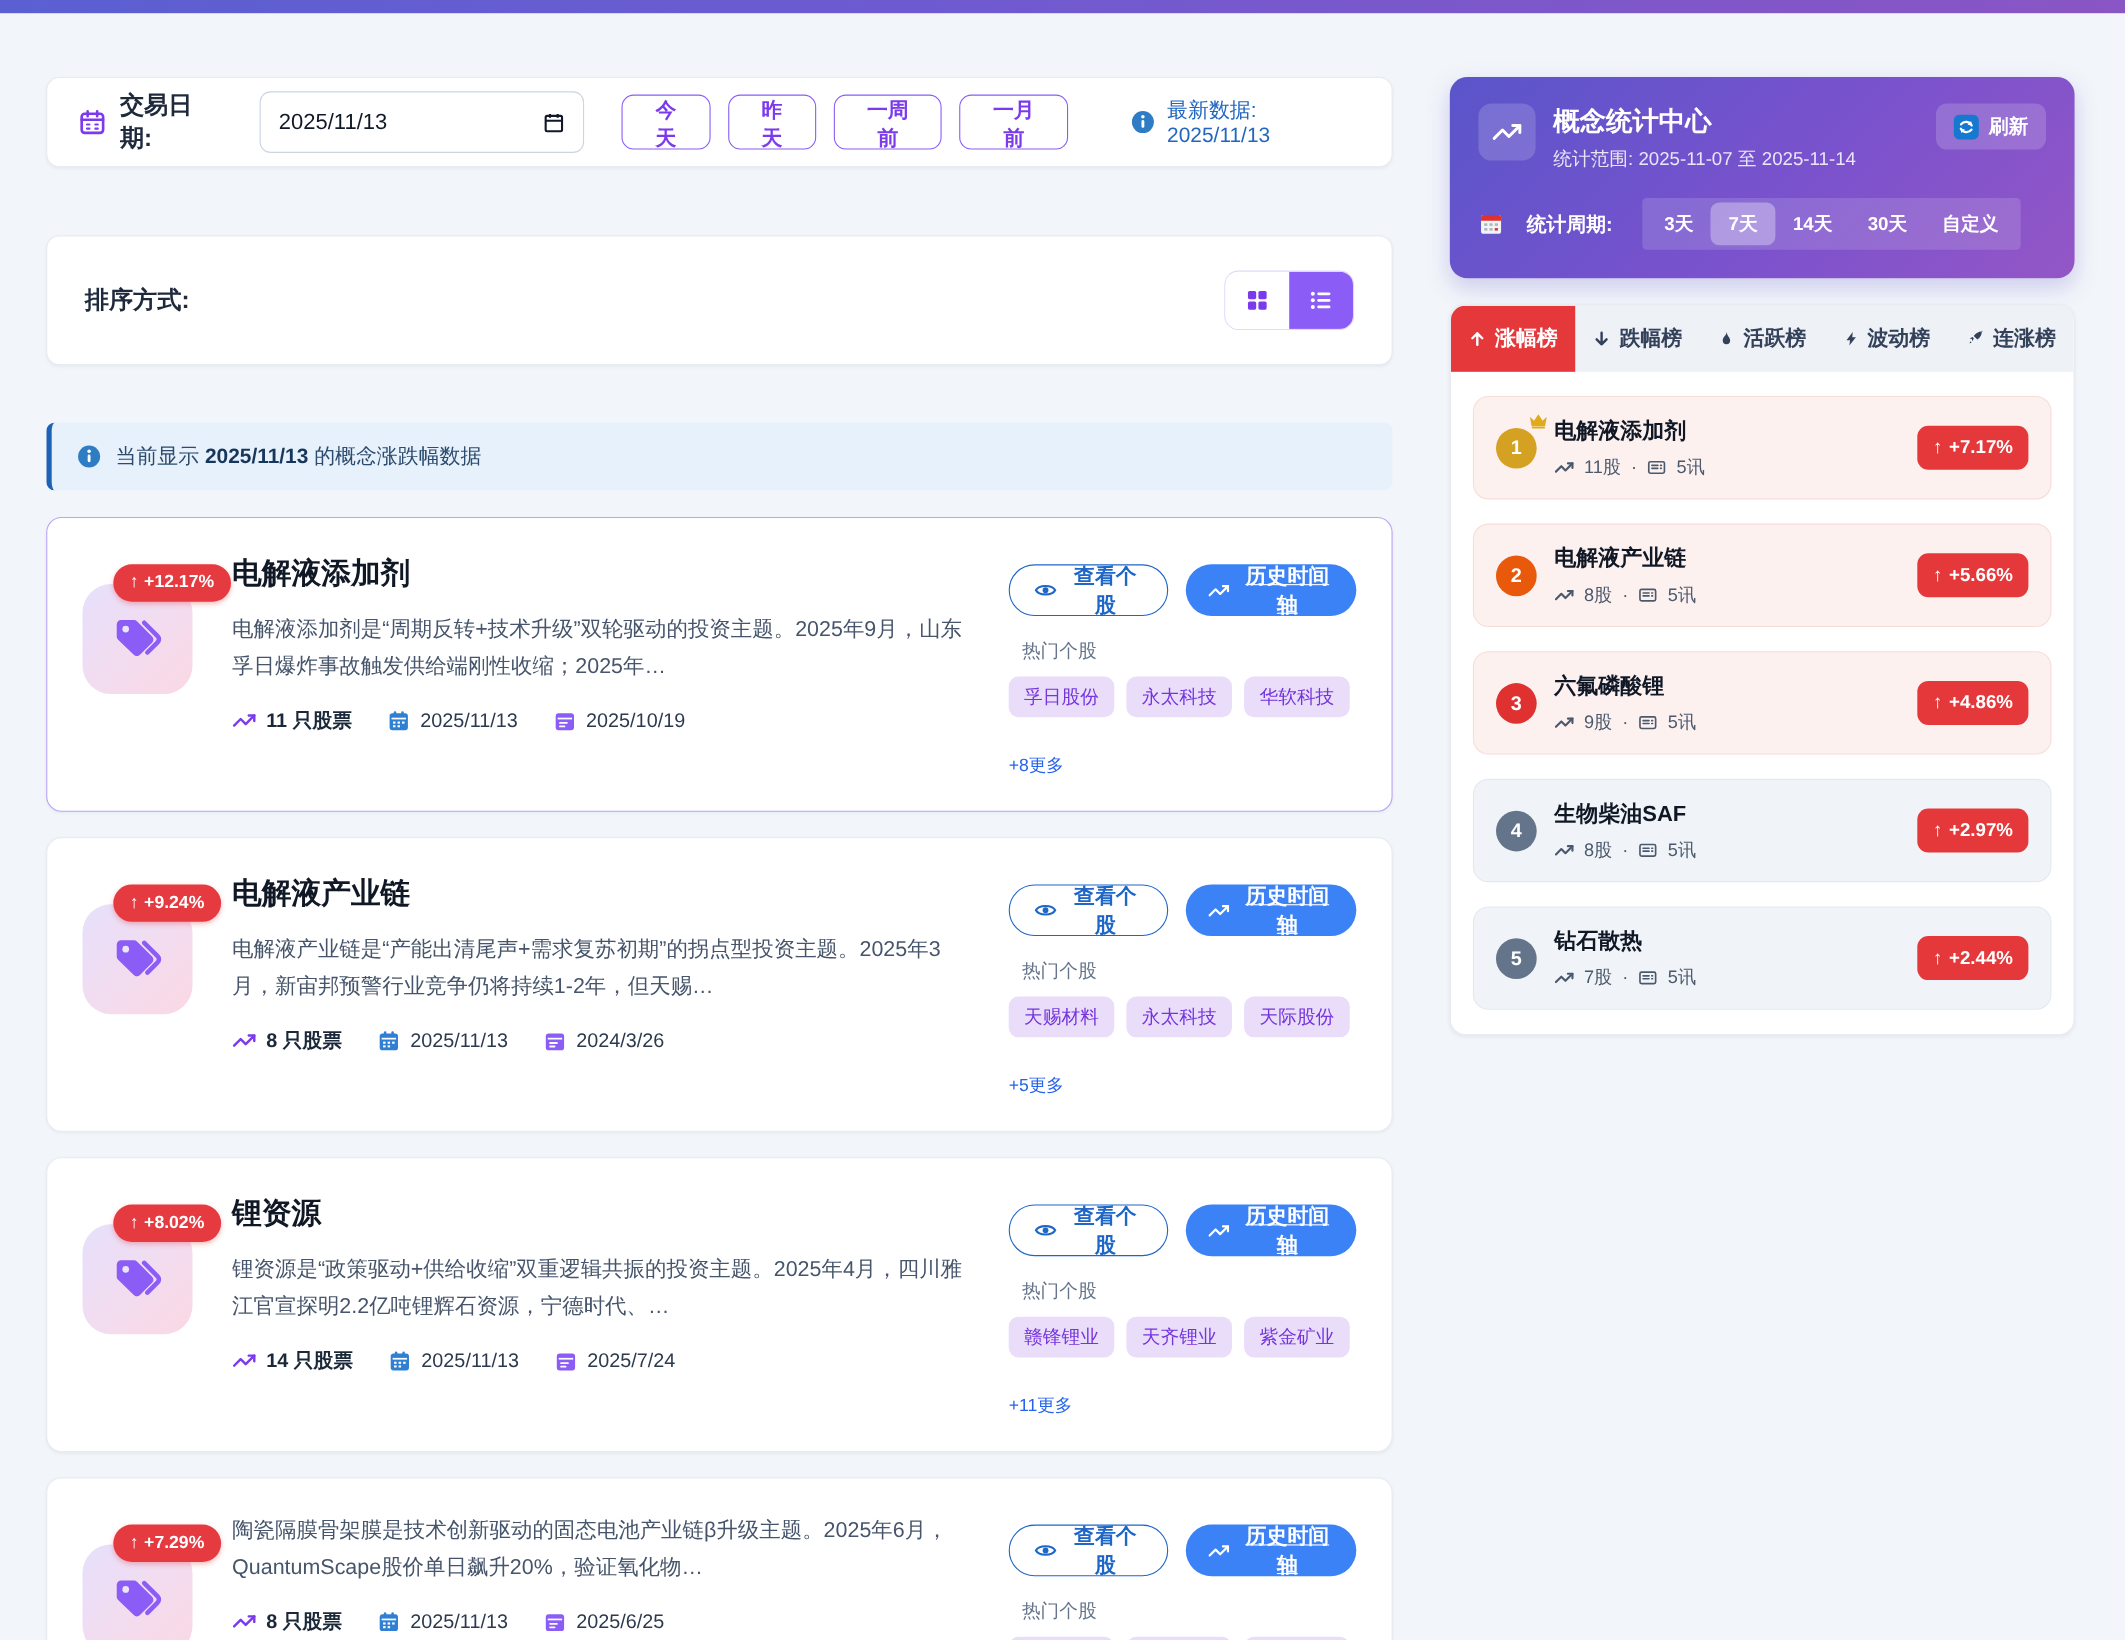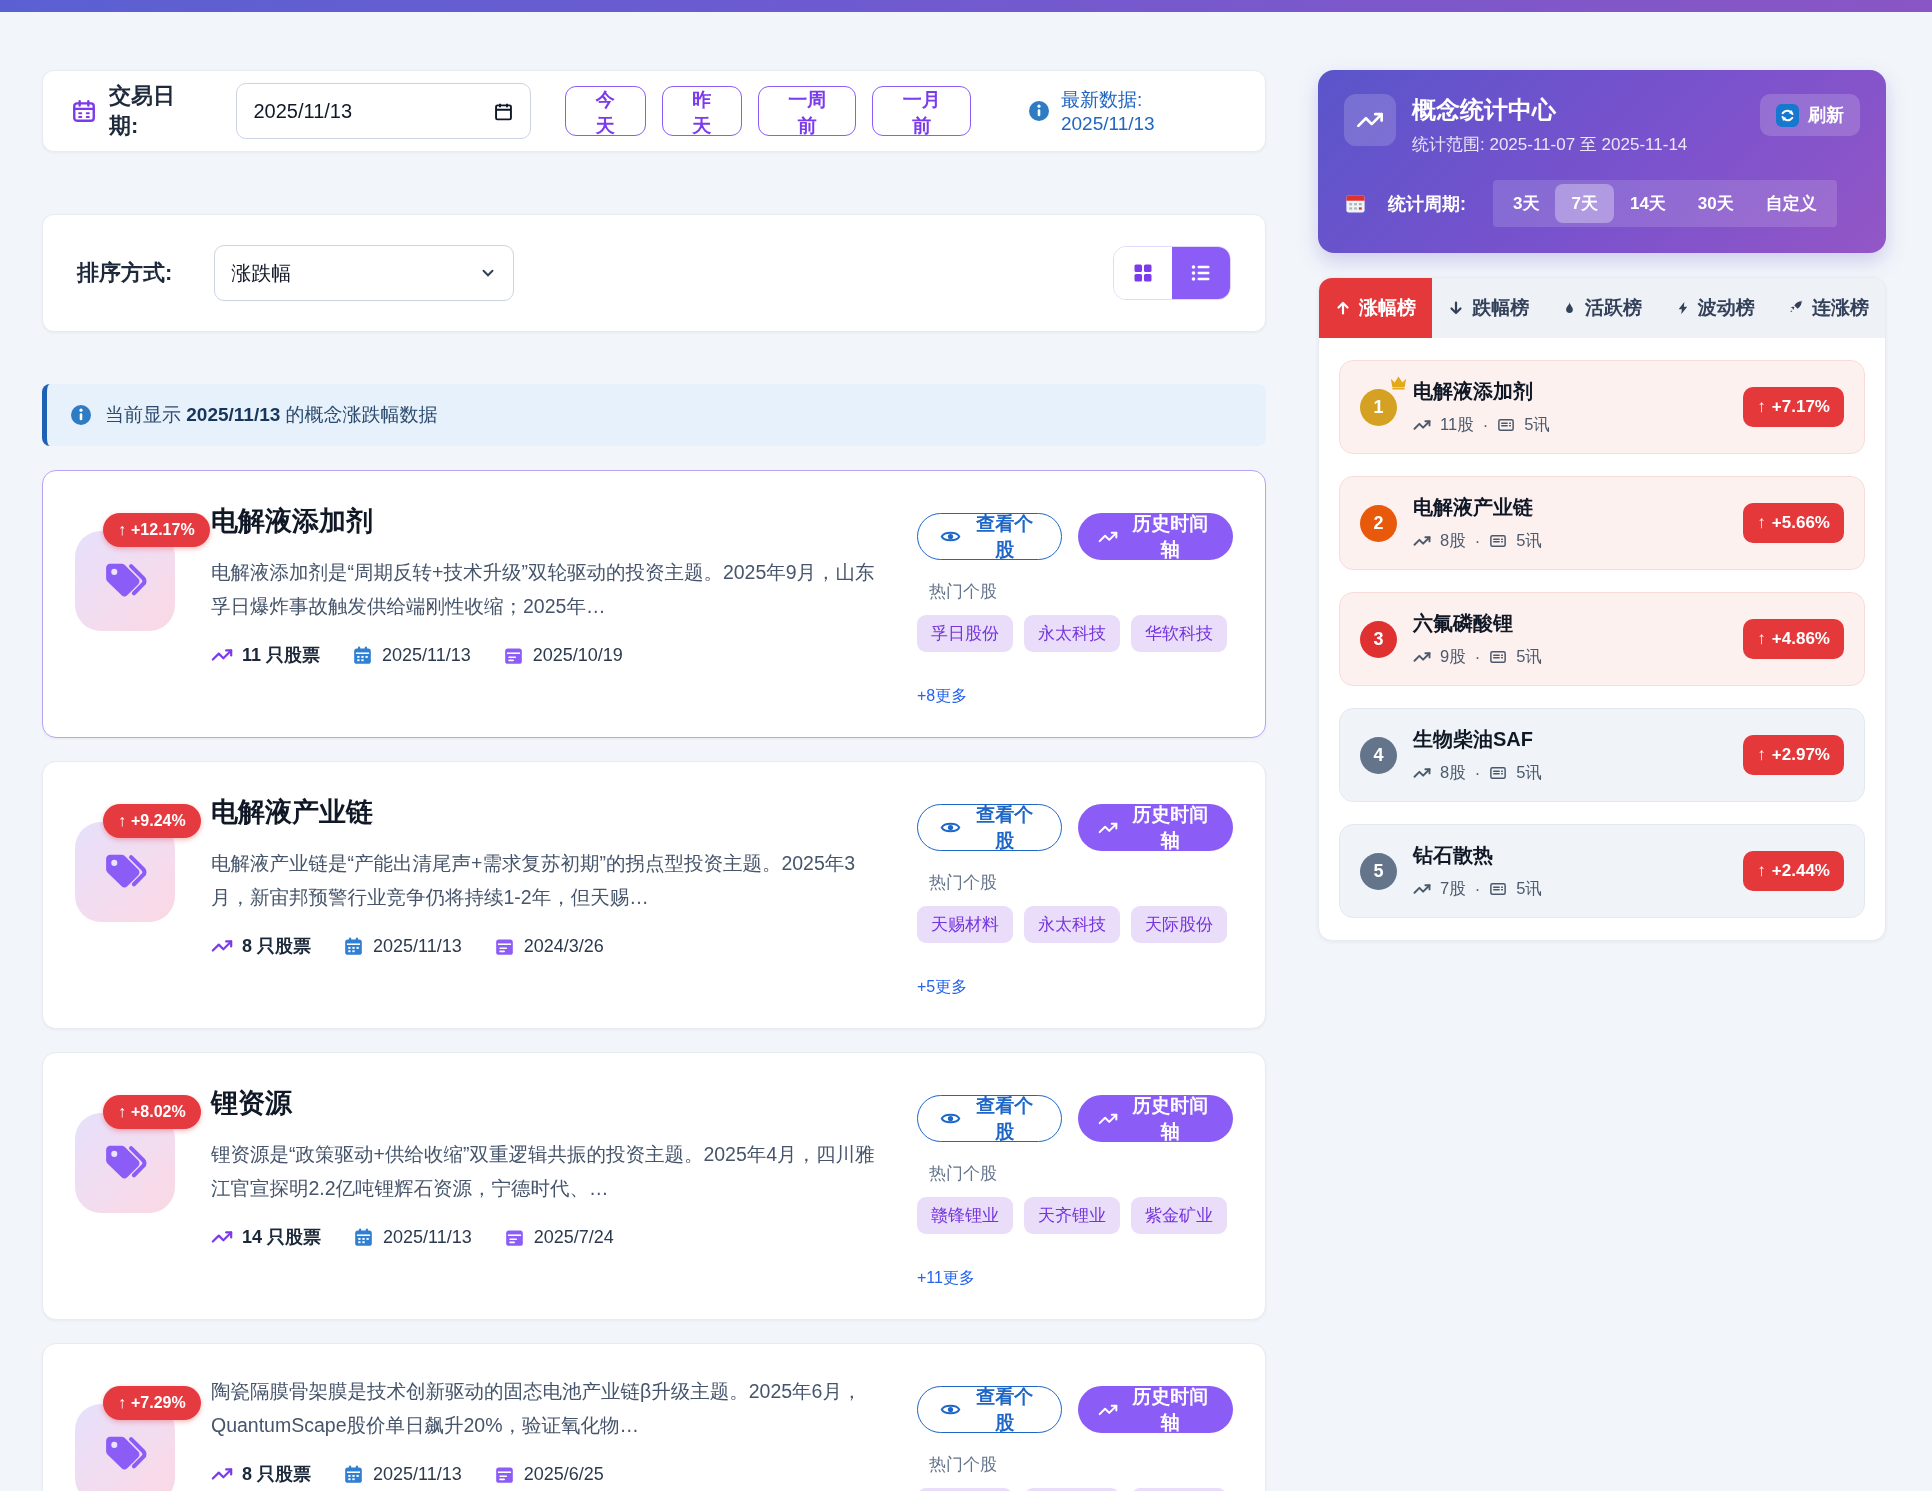--- a/index.html
+++ b/index.html
@@ -55,22 +55,22 @@
   .c-title { font-size:27px; font-weight:bold; color:#101826; margin:2px 0 16px; }
   .c-desc { font-size:19.5px; color:#46556b; line-height:1.75; margin-bottom:20px;
     display:-webkit-box; -webkit-line-clamp:2; -webkit-box-orient:vertical; overflow:hidden; }
   .c-stats { display:flex; align-items:center; gap:32px; }
   .c-stat { display:flex; align-items:center; gap:9px; font-size:18px; color:#2c3a4e; }
   .c-stat.strong { font-weight:bold; color:#1b2839; }
   .c-side { flex:0 0 316px; padding-top:12px; }
   .c-btnrow { display:flex; gap:16px; align-items:center; }
   .btn-view { height:47px; padding:0 22px; border-radius:999px; border:1.8px solid #1e66c7; background:#fff; color:#1e66c7;
     font-size:19px; font-weight:bold; font-family:inherit; display:flex; align-items:center; gap:10px; cursor:pointer; }
-  .btn-timeline { height:47px; padding:0 20px; border-radius:999px; border:none; background:#8b5cf6; color:#fff;
-    font-size:19px; font-weight:bold; font-family:inherit; display:flex; align-items:center; gap:10px; cursor:pointer; }
+  .btn-timeline { height:47px; padding:0 20px; border-radius:999px; border:none; background:#3b82f6; color:#fff;
+    font-size:19px; font-weight:bold; font-family:inherit; display:flex; align-items:center; gap:10px; cursor:pointer;text-decoration:underline; }
   .hot-label { margin:20px 12px 12px; font-size:17px; color:#64748b; }
   .tag-row { display:flex; align-items:center; gap:11px; flex-wrap:wrap; }
   .stock-tag { background:#e9ddfa; color:#7534dd; border-radius:9px; padding:7px 14px; font-size:17px; cursor:pointer; }
   .more-link { color:#2563eb; font-size:16px; cursor:pointer; white-space:nowrap;margin-top:23px; }
 
   
   .panel-header { border-radius:16px; padding:24px 26px 26px;
     background:linear-gradient(135deg,#5a55ca 0%,#7a52cd 55%,#9356c6 100%); color:#fff;
     box-shadow:0 8px 20px rgba(99,82,200,.25); }
   .ph-row1 { display:flex; align-items:flex-start; gap:16px; }
@@ -147,28 +147,20 @@
               <rect x="10.7" y="10.2" width="2.6" height="7" rx="1.3" fill="#fff"></rect>
               <circle cx="12" cy="7.2" r="1.6" fill="#fff"></circle>
             </svg>
         </span>
         <span>最新数据: 2025/11/13</span>
       </div>
     </section>
 
     <section class="card sort-card">
       <span class="sort-label">排序方式:</span>
-      <div class="select">
-        <span>涨跌幅</span>
-        <span>
-          <svg width="18" height="18" viewBox="0 0 24 24" fill="none" stroke="#334155" stroke-width="2.6" stroke-linecap="round">
-              <path d="M6 9l6 6 6-6"></path>
-            </svg>
-        </span>
-      </div>
       <div class="view-toggle">
         <div class="seg grid">
           <span>
             <svg width="24" height="24" viewBox="0 0 24 24" fill="#7c3aed">
                 <rect x="3.5" y="3.5" width="7.5" height="7.5" rx="1.5"></rect>
                 <rect x="13" y="3.5" width="7.5" height="7.5" rx="1.5"></rect>
                 <rect x="3.5" y="13" width="7.5" height="7.5" rx="1.5"></rect>
                 <rect x="13" y="13" width="7.5" height="7.5" rx="1.5"></rect>
               </svg>
           </span>

